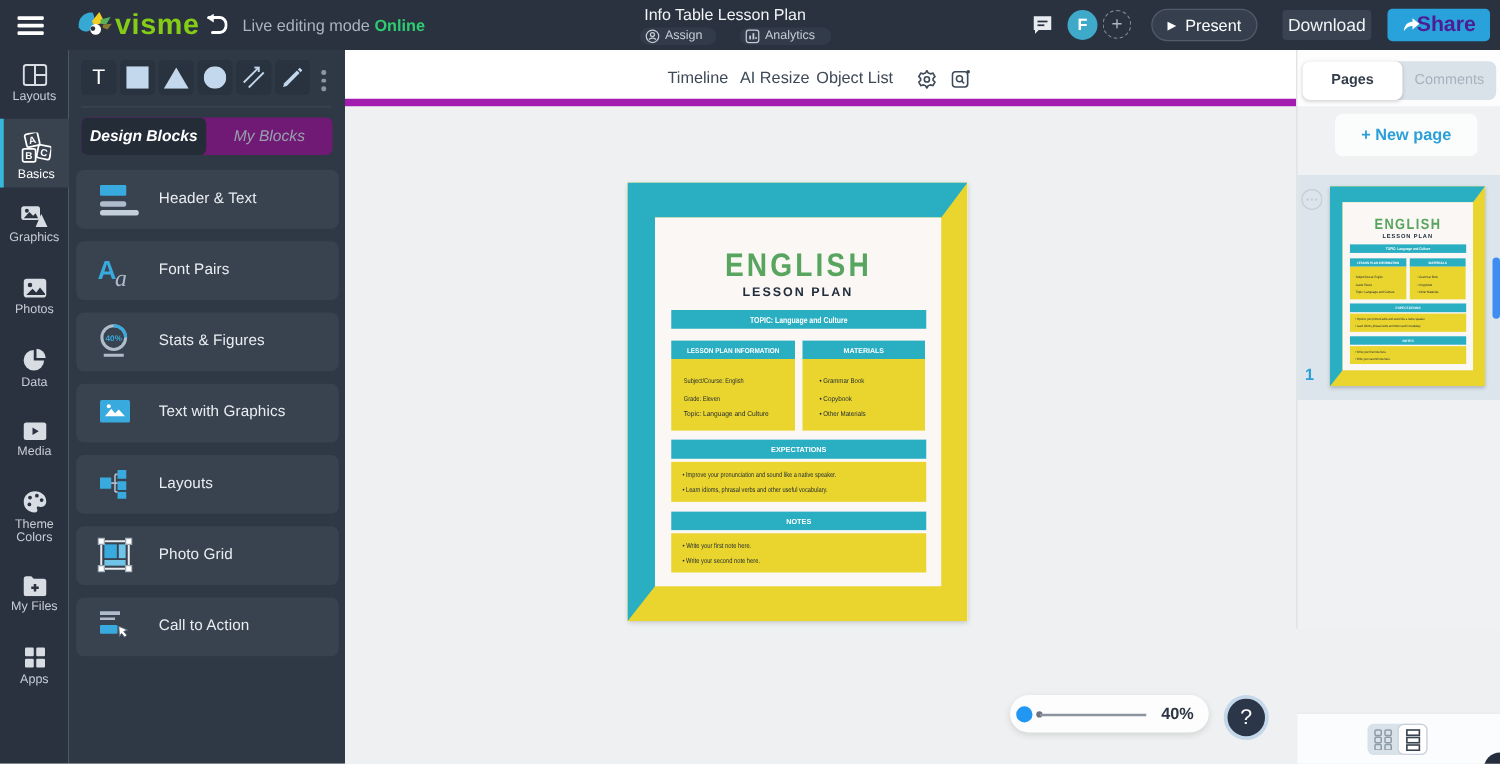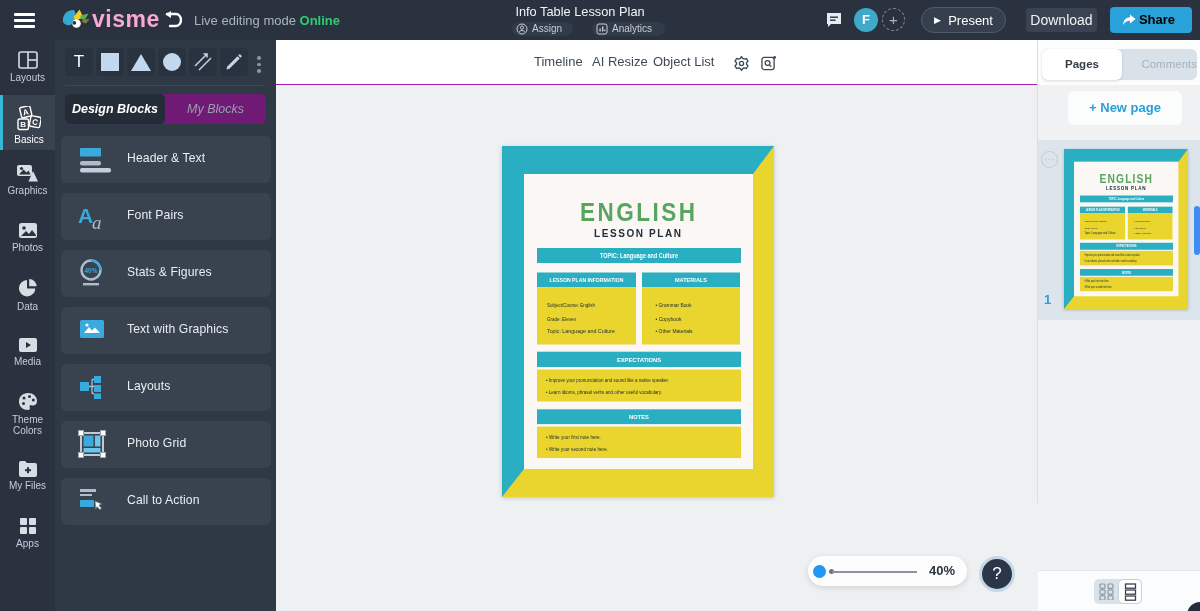--- a/index.html
+++ b/index.html
@@ -3,29 +3,29 @@
 <meta charset="utf-8">
 <style>
 * { margin:0; padding:0; box-sizing:border-box; }
 html,body { width:1200px; height:611px; overflow:hidden; }
 body { font-family:"Liberation Sans", sans-serif; position:relative; background:#eef0f1; }
 .abs { position:absolute; }
 
 
 #topbar { left:0; top:0; width:1200px; height:40px; background:#2a3240; z-index:30; }
 #burger div { position:absolute; left:14px; width:21px; height:3px; background:#fff; border-radius:1px; }
-#logotext { left:92px; top:6px; color:#f9a8d4; font-size:23px; font-weight:bold; letter-spacing:0.5px; }
+#logotext { left:92px; top:6px; color:#84cc16; font-size:23px; font-weight:bold; letter-spacing:0.5px; }
 #livemode { left:194px; top:13px; font-size:13px; color:#aab4bf; }
 #livemode b { color:#2ecc71; font-weight:bold; }
 #doctitle { left:440px; width:280px; top:4px; text-align:center; color:#f2f4f6; font-size:12.8px; }
 .tpill { position:absolute; top:22px; height:14px; background:#323b4a; border-radius:8px; color:#c6cdd6; font-size:10px; line-height:14px; padding:0 8px 0 20px; }
 .tpill svg { position:absolute; left:4px; top:1px; }
 #presentbtn { left:921px; top:7px; width:85px; height:26px; background:#363f4d; border:1px solid #525b68; border-radius:14px; color:#fff; font-size:13px; text-align:center; line-height:24px; }
 #downloadbtn { left:1026px; top:8px; width:71px; height:24px; background:#3a4351; border-radius:3px; color:#f0f2f4; font-size:14px; text-align:center; line-height:24px; }
-#sharebtn { left:1110px; top:7px; width:82px; height:26px; background:#29a2db; border-radius:4px; color:#000000; font-size:13px; font-weight:bold; text-align:center; line-height:26px; }
+#sharebtn { left:1110px; top:7px; width:82px; height:26px; background:#29a2db; border-radius:4px; color:#4c1d95; font-size:17px; font-weight:bold; text-align:center; line-height:26px; }
 #avatarF { left:854px; top:8px; width:24px; height:24px; border-radius:50%; background:#3fa9c9; color:#fff; font-size:13px; font-weight:bold; text-align:center; line-height:24px; }
 #plusdash { left:882px; top:8px; width:23px; height:23px; border-radius:50%; border:1px dashed #7c8694; color:#aeb6c0; font-size:15px; text-align:center; line-height:21px; }
 
 
 #sidebar { left:0; top:40px; width:55px; height:571px; background:#2a3240; z-index:20; }
 .sitem { position:absolute; left:0; width:55px; text-align:center; color:#c6cdd5; font-size:10px; }
 .sitem svg { display:block; margin:0 auto 3px; }
 .sitem.active { background:#39424f; border-left:3px solid #35b7d9; color:#fff; }
 
 
@@ -34,29 +34,29 @@
 #paneldiv { position:absolute; left:10px; top:45px; width:200px; height:1px; background:#3d4654; }
 #tabs { position:absolute; left:10px; top:54px; width:201px; height:30px; border-radius:5px; background:#701a75; overflow:hidden;font-style:italic; }
 #tab1 { position:absolute; left:0; top:0; width:100px; height:30px; background:#242c38; color:#fff; font-weight:bold; font-size:12.5px; text-align:center; line-height:30px; border-radius:5px; }
 #tab2 { position:absolute; left:100px; top:0; width:101px; height:30px; color:#97a1ad; font-size:12.5px; text-align:center; line-height:30px; }
 .card { position:absolute; left:6px; width:210px; height:47px; background:#39434f; border-radius:6px; color:#e9edf1; font-size:13px; }
 .card span { position:absolute; left:66px; top:15px; font-size:12.2px; letter-spacing:0.1px; }
 .card svg { position:absolute; left:18px; top:9px; }
 
 
 #main { left:276px; top:40px; width:761px; height:571px; background:#eef0f1; }
-#maintoolbar { left:0; top:0; width:761px; height:45px; background:#fff; border-bottom:1px solid #a21caf; color:#3e4957; font-size:13px; }
+#maintoolbar { left:0; top:0; width:761px; height:45px; background:#fff; border-bottom:6px solid #a21caf; color:#3e4957; font-size:13px; }
 #maintoolbar .t { position:absolute; top:14px; }
 
 
 #right { left:1037px; top:40px; width:163px; height:463px; background:#f0f1f2; border-left:1px solid #dcdfe2; }
 #righthead { position:absolute; left:0; top:0; width:163px; height:45px; background:#fdfdfd; }
 #rtabs { position:absolute; left:4px; top:9px; width:155px; height:31px; background:#d9e1e9; border-radius:6px; }
 #rtab1 { position:absolute; left:0; top:0; width:80px; height:31px; background:#fff; border-radius:6px; box-shadow:0 1px 3px rgba(0,0,0,0.15); color:#323c4a; font-weight:bold; font-size:11.5px; text-align:center; line-height:31px; }
-#rtab2 { position:absolute; left:80px; top:0; width:75px; height:31px; color:#a7b2bd; font-size:11.5px; text-align:right; line-height:31px; }
+#rtab2 { position:absolute; left:80px; top:0; width:75px; height:31px; color:#a7b2bd; font-size:11.5px; text-align:center; line-height:31px; }
 #newpage { position:absolute; left:30px; top:51px; width:114px; height:34px; background:#fbfcfc; border-radius:6px; color:#2b9fd7; font-size:13px; font-weight:bold; text-align:center; line-height:34px; }
 #thumbwrap { position:absolute; left:0; top:100px; width:163px; height:180px; background:#dce5ec; }
 #pagenum { position:absolute; left:6px; top:152px; color:#2d9fd8; font-weight:bold; font-size:13px; }
 #scrollthumb { position:absolute; left:156px; top:166px; width:6px; height:49px; background:#3f8cf3; border-radius:3px; }
 #rightfoot { position:absolute; left:0; top:530px; width:163px; height:41px; background:#fbfcfd; border-top:1px solid #e4e7ea; }
 #viewtoggle { position:absolute; left:56px; top:8px; width:48px; height:25px; background:#d9e1e9; border-radius:5px; }
 #viewtoggle .vright { position:absolute; left:24px; top:0px; width:24px; height:25px; background:#fff; border:1px solid #c7d0da; border-radius:5px; }
 
 
 #zoompill { left:808px; top:556px; width:159px; height:30px; background:#fdfdfd; border-radius:15px; box-shadow:0 2px 6px rgba(0,0,0,0.12); z-index:10; }

